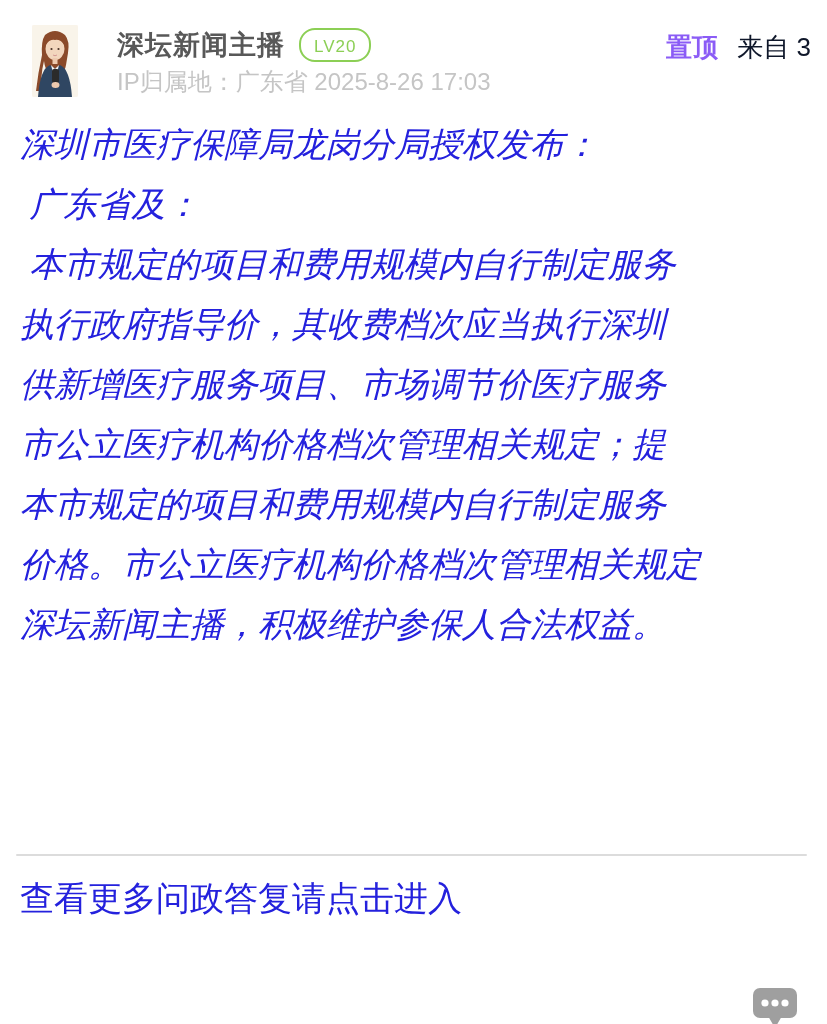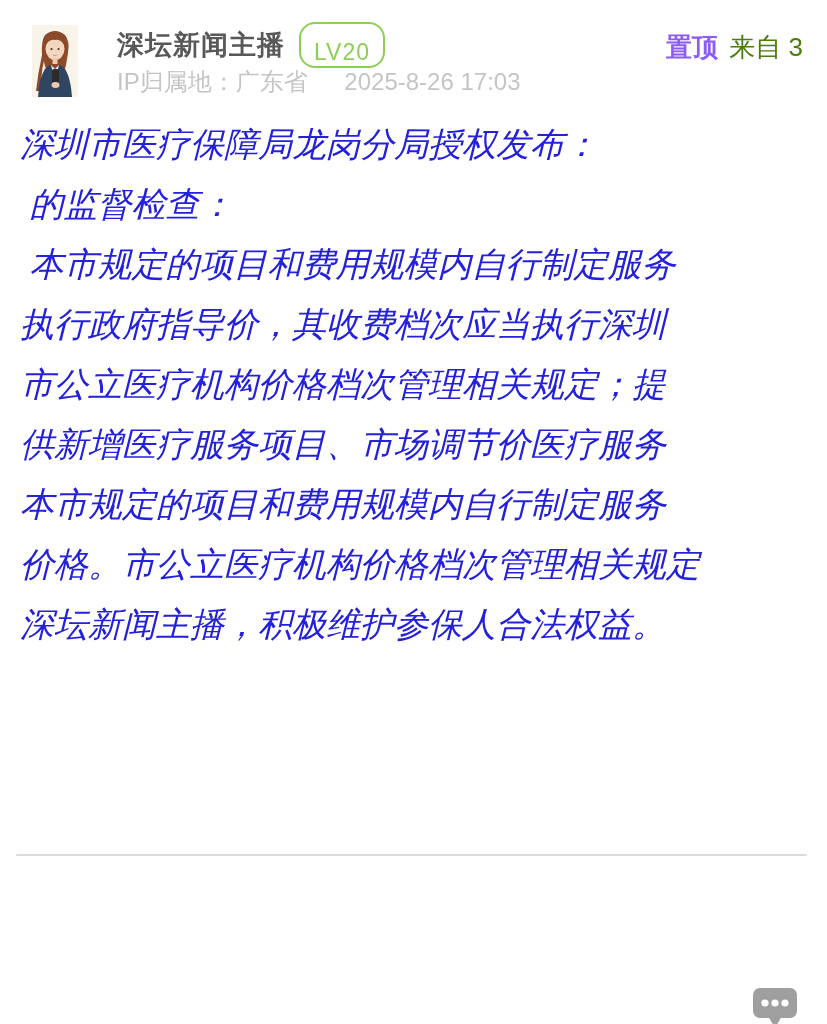--- a/index.html
+++ b/index.html
@@ -24,35 +24,35 @@
     position:absolute;left:117px;top:28px;height:34px;
     display:flex;align-items:center;
   }
   .username{
     font-size:27px;font-weight:bold;color:#585858;letter-spacing:1px;cursor:pointer;
   }
   .lv-badge{
     margin-left:14px;
     border:2px solid #8ccf55;color:#8ccf55;
     border-radius:16px;
-    font-size:23px;line-height:25px;
-    padding:16px 13px 1px 13px;
+    font-size:17px;line-height:25px;
+    padding:4px 13px 1px 13px;
     letter-spacing:1px;
   }
   .head-right{
     position:absolute;left:666px;top:30px;white-space:nowrap;
     font-size:26px;
   }
   .pinned{color:#8b5cf6;font-weight:bold;}
-  .from{color:#4d7c0f;margin-left:4px;}
+  .from{color:#0f172a;margin-left:12px;}
   .meta-row{
     position:absolute;left:117px;top:66px;
     font-size:24px;color:#c5c5c5;white-space:nowrap;
   }
-  .meta-time{margin-left:30px;}
+  .meta-time{}
   
   .post-body{
     position:absolute;left:20px;top:114px;width:792px;
     font-size:34px;line-height:60px;color:#2421dd;font-style:italic;
   }
   .post-body .line{white-space:pre;}
   
   .divider{
     position:absolute;left:16px;top:854px;width:791px;height:2px;
     background:#dcdcdc;border-radius:1px;
@@ -110,32 +110,33 @@
     <span class="from">来自 3</span>
   </div>
 
   <div class="meta-row">
     <span>IP归属地：广东省</span>
     <span class="meta-time">2025-8-26 17:03</span>
   </div>
 
   <div class="post-body">
     <div class="line">深圳市医疗保障局龙岗分局授权发布：</div>
-    <div class="line"> 的监督检查：</div>
+    <div class="line"> 广东省及：</div>
     <div class="line"> 本市规定的项目和费用规模内自行制定服务</div>
     <div class="line">执行政府指导价，其收费档次应当执行深圳</div>
+    <div class="line">供新增医疗服务项目、市场调节价医疗服务</div>
     <div class="line">市公立医疗机构价格档次管理相关规定；提</div>
-    <div class="line">供新增医疗服务项目、市场调节价医疗服务</div>
     <div class="line">本市规定的项目和费用规模内自行制定服务</div>
     <div class="line">价格。市公立医疗机构价格档次管理相关规定</div>
     <div class="line">深坛新闻主播，积极维护参保人合法权益。</div>
   </div>
 
   <div class="divider"></div>
 
+  <a class="more-link">查看更多问政答复请点击进入</a>
 
   <div class="bubble-btn">
     <svg width="46" height="44" viewBox="0 0 46 44">
       <rect x="1" y="0" width="44" height="30" rx="7" fill="#9f9f9f"></rect>
       <polygon points="16,28 30,28 23,40" fill="#9f9f9f"></polygon>
       <circle cx="13" cy="15" r="3.6" fill="#ffffff"></circle>
       <circle cx="23" cy="15" r="3.6" fill="#ffffff"></circle>
       <circle cx="33" cy="15" r="3.6" fill="#ffffff"></circle>
     </svg>
   </div>

